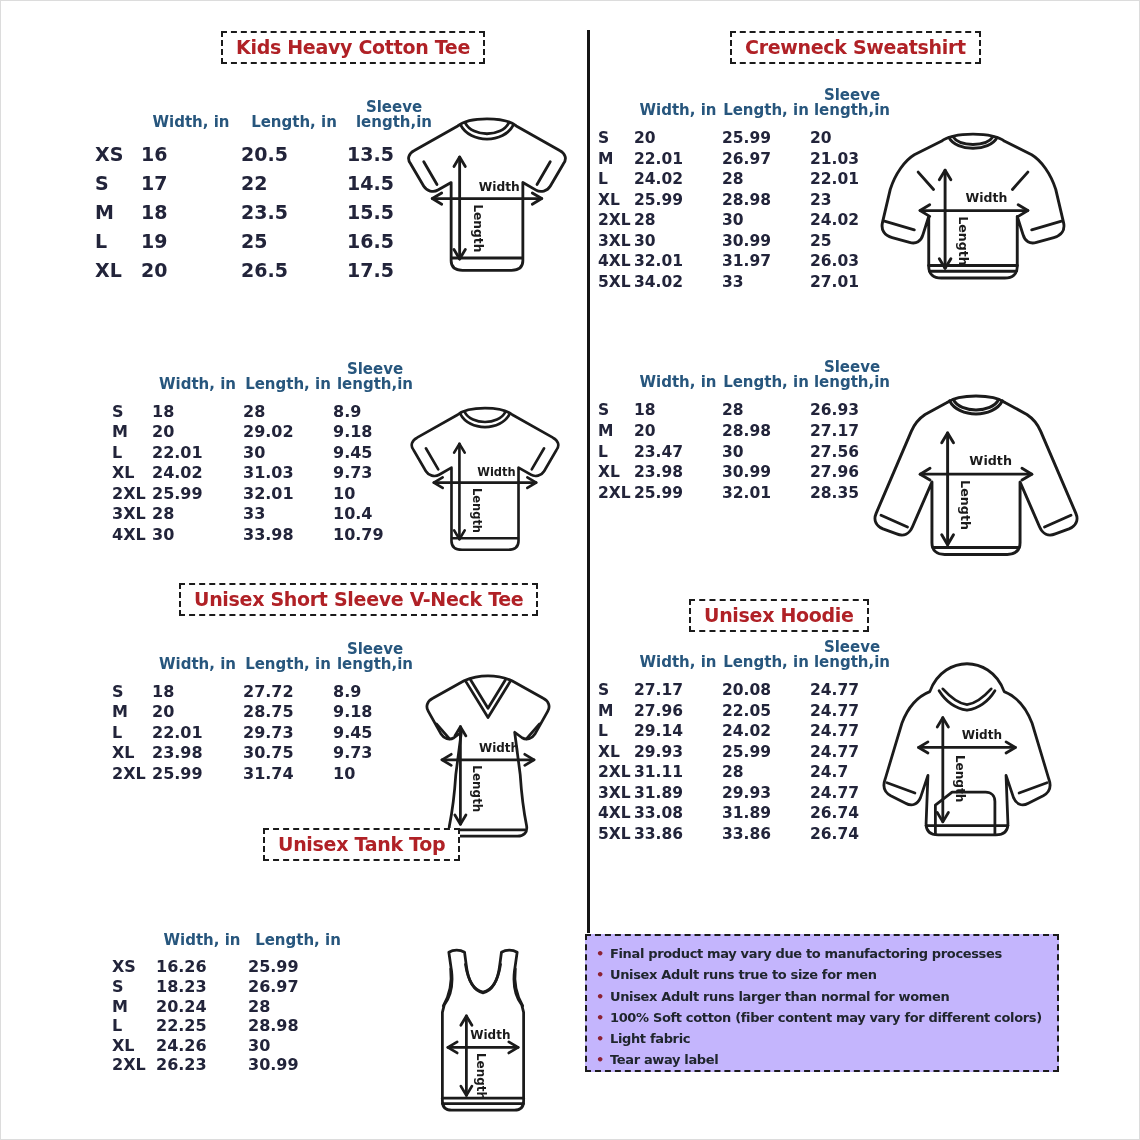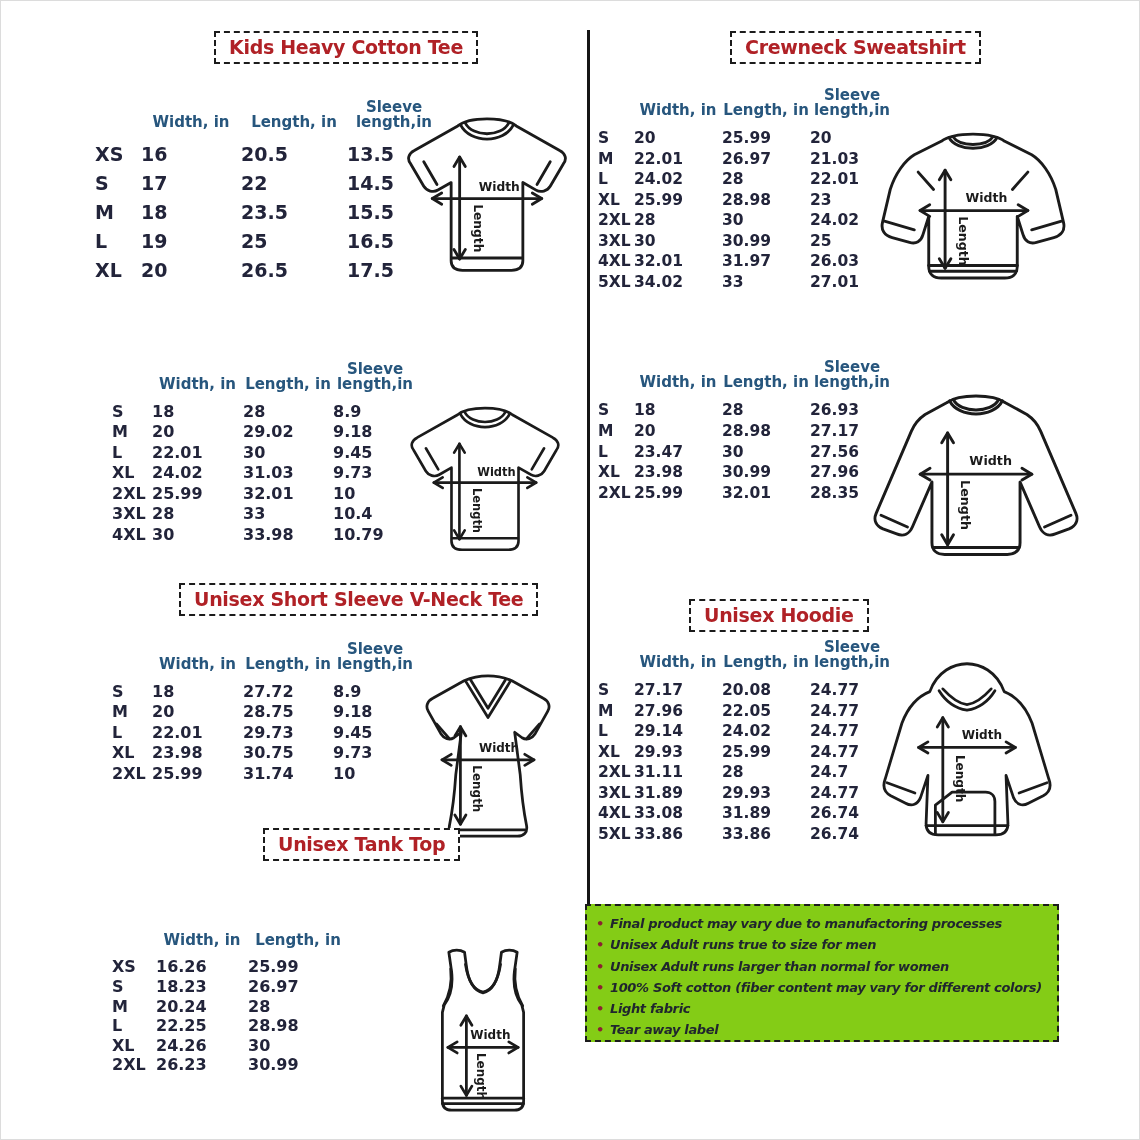--- a/index.html
+++ b/index.html
@@ -4,21 +4,21 @@
 <style>
   html,body{margin:0;padding:0;background:#ffffff;}
   .page{position:relative;width:1140px;height:1140px;background:#ffffff;
         font-family:"DejaVu Sans",sans-serif;overflow:hidden;
         box-shadow:inset 0 0 0 1px #dcdcdc;}
   .divider{position:absolute;left:587px;top:30px;width:3px;height:903px;background:#161616;}
 
   .titlebox{position:absolute;border:2.5px dashed #1b1b1b;padding:3px 13px 4px;
             color:#b02126;font-weight:700;font-size:19px;letter-spacing:-0.3px;
             white-space:nowrap;background:#ffffff;}
-  .ti-kids{left:214px;top:31px;}
+  .ti-kids{left:221px;top:31px;}
   .ti-std{left:84px;top:305px;font-size:15.5px;padding-top:5px;padding-bottom:6px;}
   .ti-vneck{left:179px;top:583px;}
   .ti-tank{left:263px;top:828px;}
   .ti-crew{left:730px;top:31px;}
   .ti-long{left:709px;top:303px;}
   .ti-hood{left:689px;top:599px;}
 
   .tbl{position:absolute;display:grid;align-items:center;color:#22243a;font-weight:700;}
   .tbl b{font-weight:700;line-height:1.05;}
   .hc{color:#27567d;font-size:15px;text-align:center;align-self:end;padding-bottom:9px;}
@@ -46,23 +46,23 @@
   .d-std   {left:396px;top:398px;width:178px;height:172px;}
   .d-long  {left:858px;top:388px;width:236px;height:186px;}
   .d-vneck {left:396px;top:662px;width:184px;height:192px;}
   .d-hood  {left:874px;top:656px;width:186px;height:208px;}
   .d-tank  {left:418px;top:944px;width:130px;height:180px;}
 
   .g  {fill:#ffffff;stroke:#1b1b1b;stroke-width:3;stroke-linejoin:round;}
   .ln {fill:none;stroke:#1b1b1b;stroke-width:3;stroke-linecap:round;stroke-linejoin:round;}
   .lbl{font-family:"DejaVu Sans",sans-serif;font-size:13px;font-weight:700;fill:#1b1b1b;}
 
-  .notes{position:absolute;left:585px;top:904px;width:474px;height:138px;
+  .notes{position:absolute;left:585px;top:934px;width:474px;height:138px;
          border:2.5px dashed #1b1b1b;box-sizing:border-box;padding:7px 8px 0 9px;
-         background:#84cc16;overflow:hidden;font-style:italic;}
+         background:#c4b5fd;overflow:hidden;}
   .note{font-size:13px;font-weight:700;color:#20262e;line-height:21.3px;
         letter-spacing:-0.35px;white-space:nowrap;}
   .bdot{color:#8c2132;margin-right:6px;}
 </style>
 </head>
 <body>
 
 <div class="page">
   <div class="divider"></div>
 

